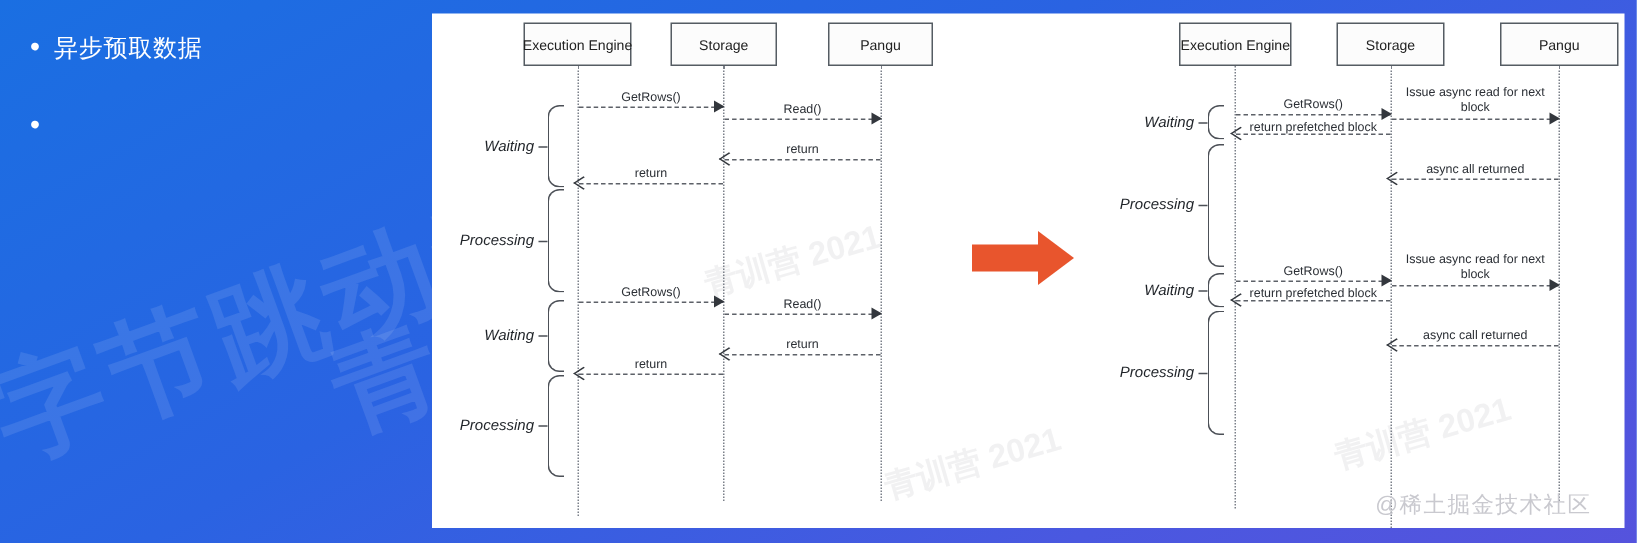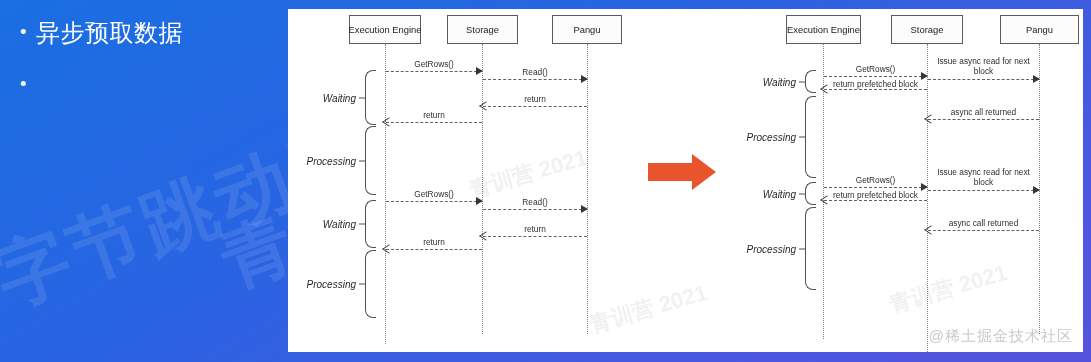--- a/index.html
+++ b/index.html
@@ -42,21 +42,21 @@
   }
   .bullet .dot {
     flex:0 0 auto;
     width:22px;
     font-size:19px; line-height:27px;
     text-align:left;
     padding-left:6px;
     color:#ffffff;
   }
   .bullet .btext {
-    font-size:24px; line-height:30px;
+    font-size:16px; line-height:30px;
     letter-spacing:0.5px;
     max-width:210px;
     text-align:right;
   }
   #bullet-1 { margin-top:6px; }
   #bullet-2 { margin-top:18px; }
 
   
   .panel {
     position:absolute; left:288px; top:9px;
@@ -165,21 +165,21 @@
 
   
   .wm-panel {
     position:absolute;
     color:rgba(170,170,175,0.17);
     font-size:22px; font-weight:bold;
     transform:rotate(-16deg);
     white-space:nowrap; pointer-events:none; user-select:none;
   }
   .wm-credit {
-    position:absolute; right:10px; bottom:6px;
+    position:absolute; right:22px; bottom:6px;
     font-size:15px; color:#c9c9cf;
     letter-spacing:1px;
     white-space:nowrap;
     user-select:none;
     margin-top:42px;
   }
 </style>
 </head>
 <body>
 

